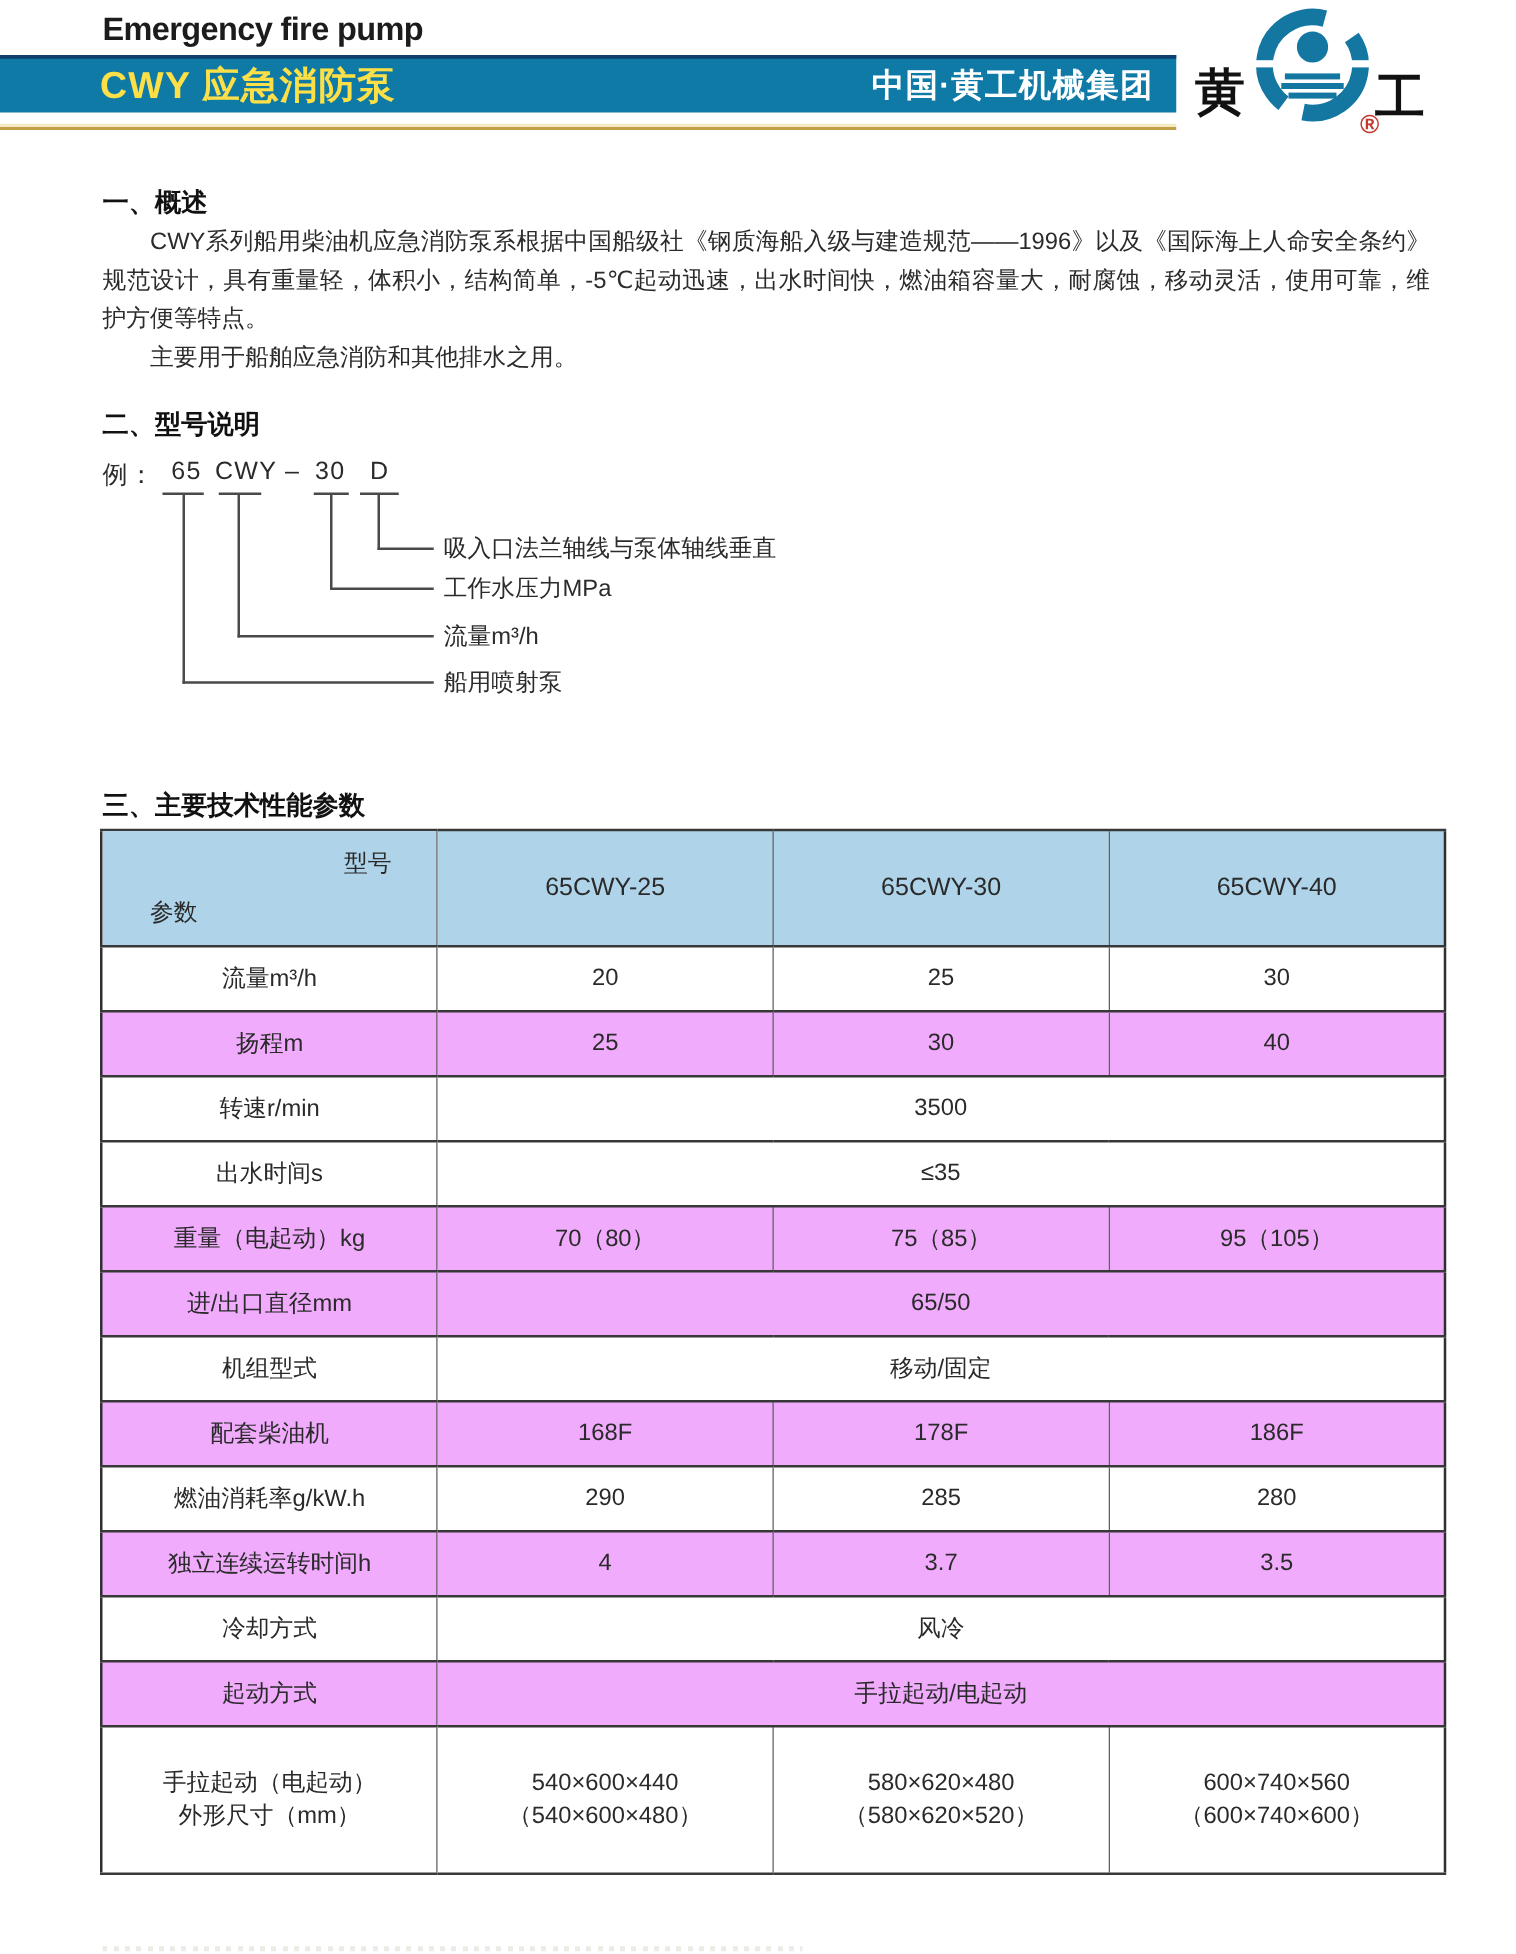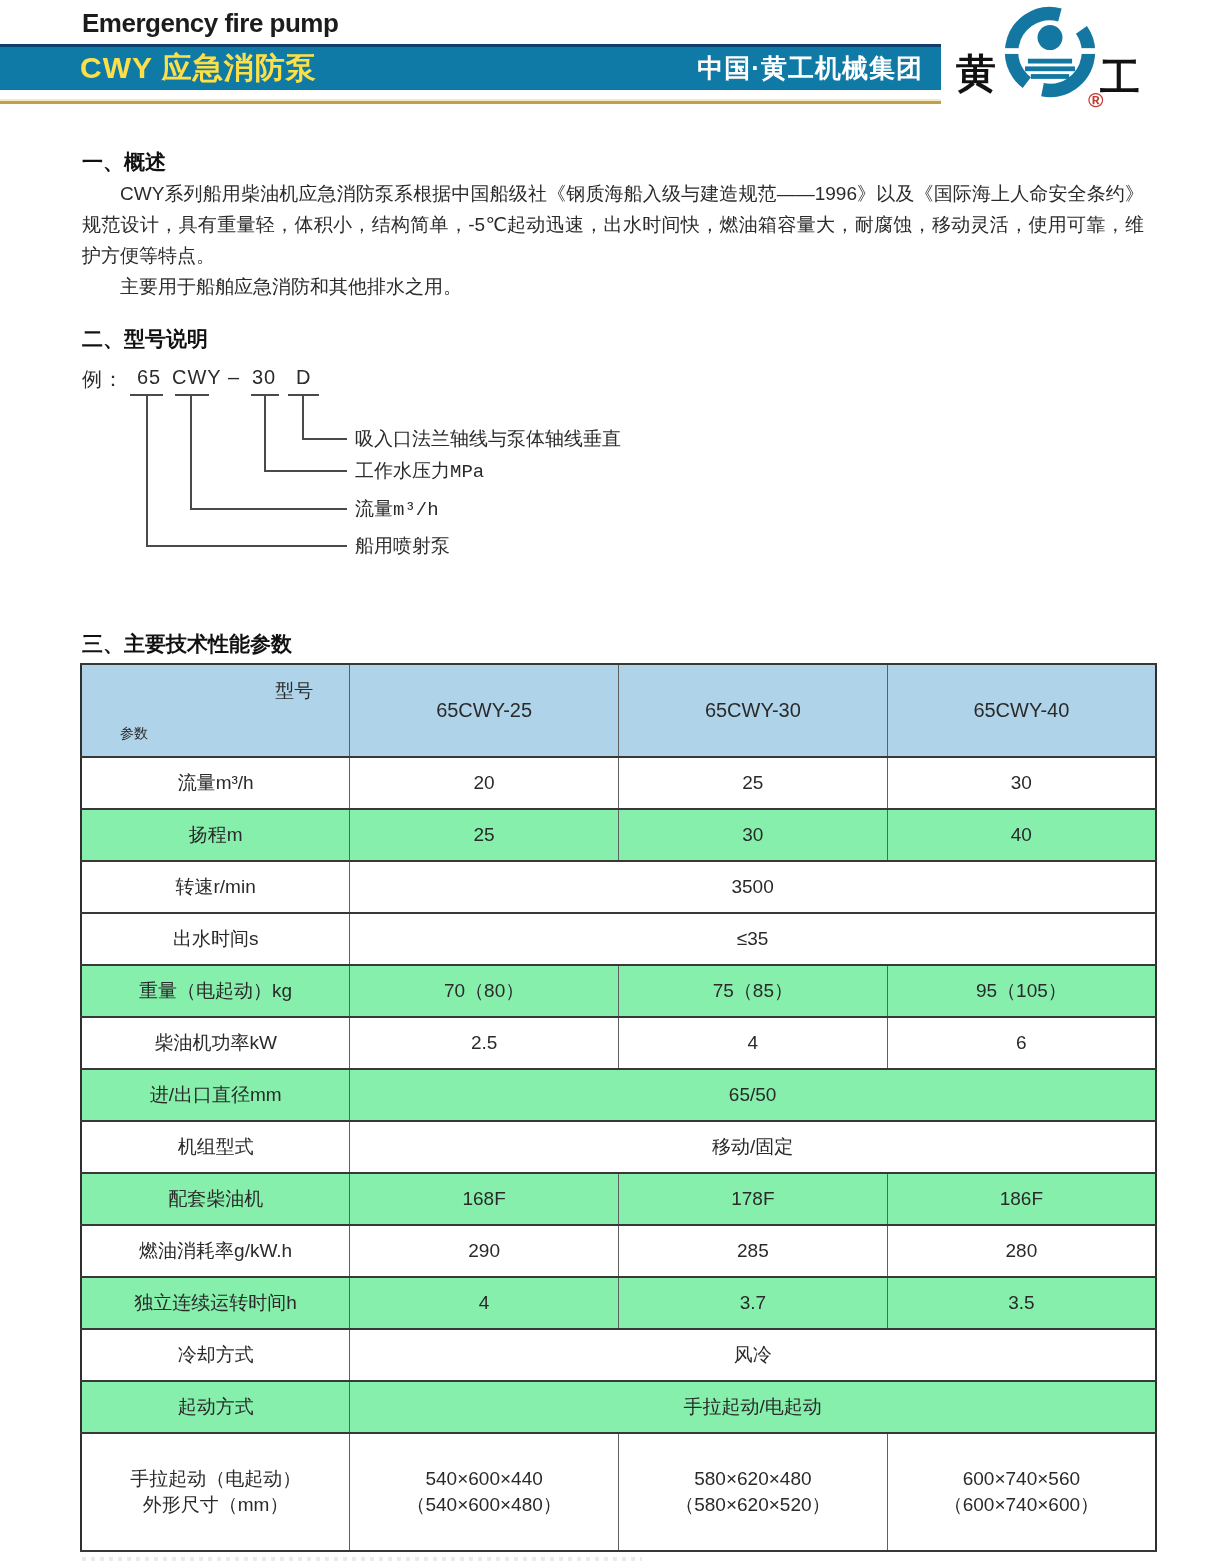--- a/index.html
+++ b/index.html
@@ -27,37 +27,37 @@
   .sec2-head{left:82px;top:325px;}
   .sec3-head{left:82px;top:630px;}
   .overview{left:82px;top:178px;width:1062px;font-size:19px;line-height:31px;color:#2b2b2b;
             text-align:justify;}
   .overview p{margin:0;text-indent:2em;}
 
   
   .tok{position:absolute;top:366px;font-size:20px;color:#2b2b2b;letter-spacing:1px;}
   .ul{position:absolute;top:379px;height:15px;border-bottom:2px solid #4a4a4a;}
   .conn{position:absolute;border-left:2px solid #4a4a4a;border-bottom:2px solid #4a4a4a;}
-  .dlabel{position:absolute;left:355px;font-size:19px;color:#2b2b2b;font-family:Liberation Mono, monospace;}
+  .dlabel{position:absolute;left:355px;font-size:19px;color:#2b2b2b;}
 
   
   .table-wrap{left:80px;top:663px;width:1077px;}
   table{width:100%;table-layout:fixed;border-collapse:collapse;border:2px solid #2f2f2f;}
   td{border-left:1px solid #606060;border-right:1px solid #606060;
      border-top:2px solid #383838;border-bottom:2px solid #383838;
      text-align:center;vertical-align:middle;font-size:19px;color:#2a2a2a;padding:12px 4px;}
   tr.head{height:93px;}
   tr.head td{background:#AFD4EA;font-size:20px;}
   td.corner{position:relative;background-color:#AFD4EA;
      background-image:linear-gradient(to bottom right,transparent calc(50% - 1px),
         #3a3a3a calc(50% - 1px),#3a3a3a calc(50% + 1px),transparent calc(50% + 1px));}
   .ct{position:absolute;top:13px;right:36px;font-size:19px;}
-  .cb{position:absolute;bottom:13px;left:38px;font-size:14px;}
+  .cb{position:absolute;bottom:13px;left:38px;font-size:19px;}
   tr.r{height:47px;}
-  tr.r.c td{background:#86efac;}
+  tr.r.c td{background:#f0abfc;}
   tr.r.w td{background:#FFFFFF;}
   tr.tall{height:118px;}
   td .ln{line-height:26px;}
 
   .faint-strip{left:82px;top:1557px;width:560px;height:4px;opacity:.35;
     background:repeating-linear-gradient(90deg,#c9c9b8 0 4px,transparent 4px 9px);}
 </style>
 </head>
 <body>
 
@@ -148,26 +148,20 @@
         <tr class="r w">
           <td>出水时间s</td>
           <td colspan="3">≤35</td>
         </tr>
         <tr class="r c">
           <td>重量（电起动）kg</td>
           <td>70（80）</td>
           <td>75（85）</td>
           <td>95（105）</td>
         </tr>
-        <tr class="r w">
-          <td>柴油机功率kW</td>
-          <td>2.5</td>
-          <td>4</td>
-          <td>6</td>
-        </tr>
         <tr class="r c">
           <td>进/出口直径mm</td>
           <td colspan="3">65/50</td>
         </tr>
         <tr class="r w">
           <td>机组型式</td>
           <td colspan="3">移动/固定</td>
         </tr>
         <tr class="r c">
           <td>配套柴油机</td>

